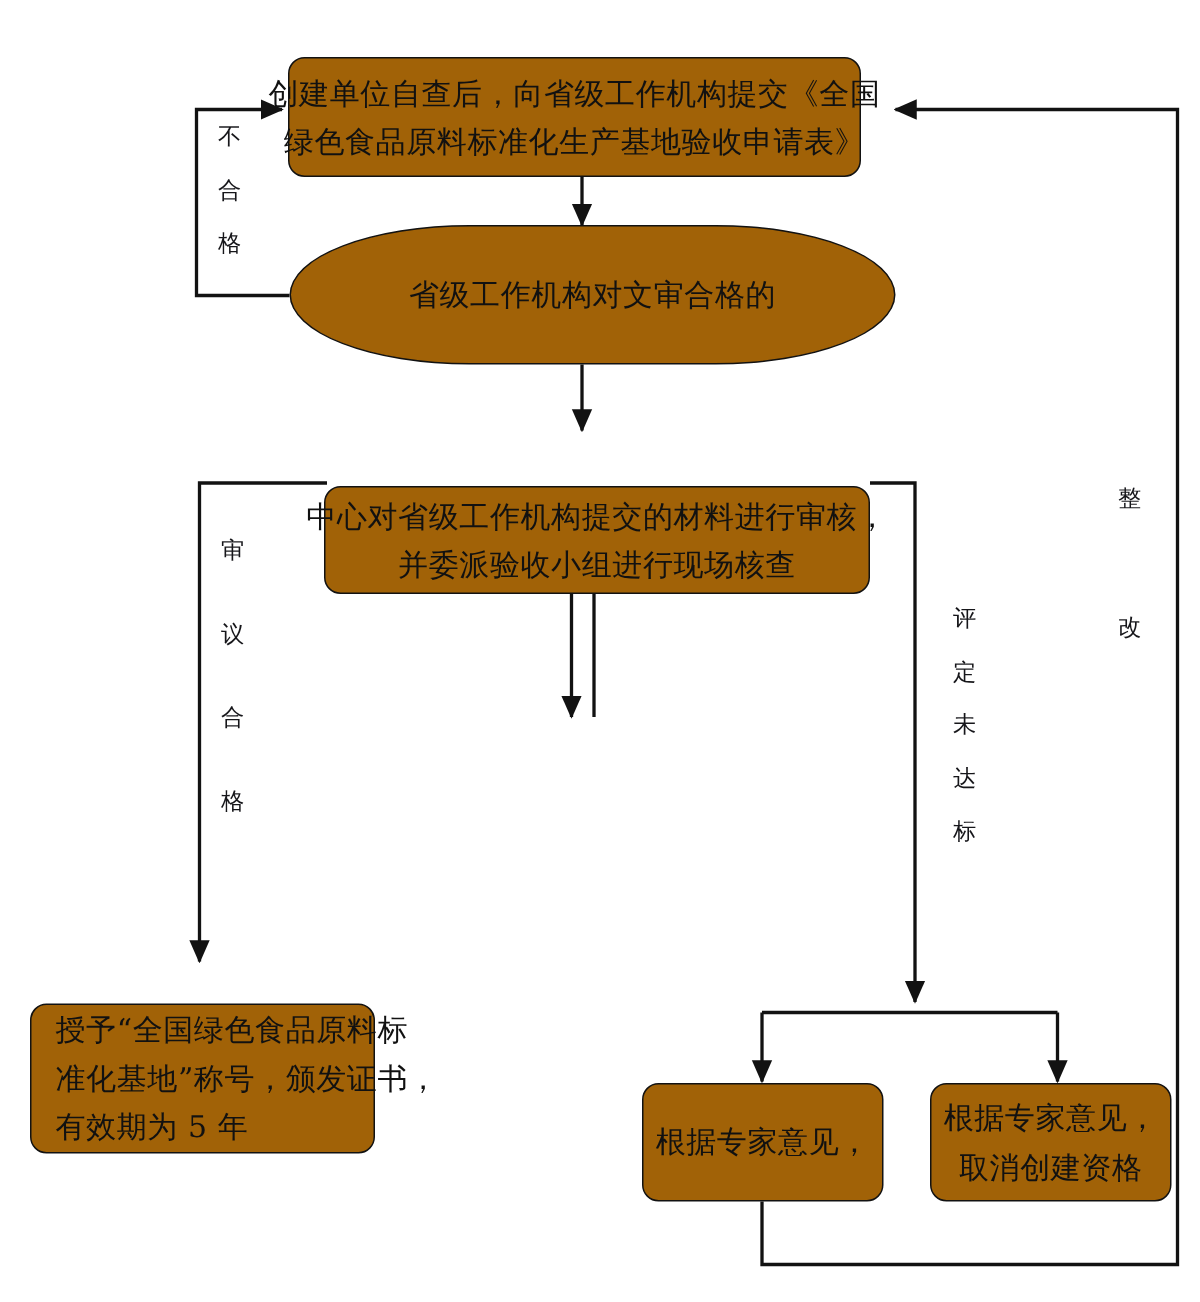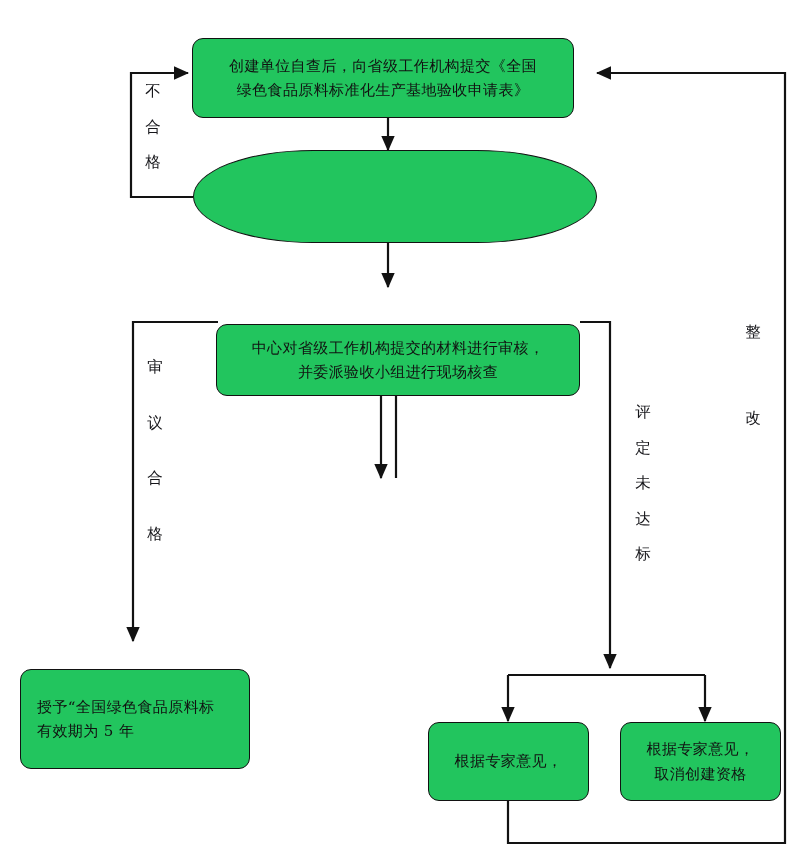--- a/index.html
+++ b/index.html
@@ -24,27 +24,27 @@
     left: 0;
     top: 0;
     width: 800px;
     height: 868px;
     pointer-events: none;
   }
   .node {
     position: absolute;
     box-sizing: border-box;
     border: 1.6px solid #121212;
-    background: #22c55e;
+    background: #a16207;
     display: flex;
     flex-direction: column;
     align-items: center;
     justify-content: center;
     text-align: center;
-    font-size: 15px;
+    font-size: 20px;
     line-height: 1.62;
     letter-spacing: 0.4px;
     color: #111111;
   }
   .node.rounded  { border-radius: 11px; }
   .node.stadium  { border-radius: 120px / 50%; }
   .node.leftalign {
     align-items: flex-start;
     text-align: left;
     padding-left: 16px;
@@ -100,30 +100,32 @@
       <path d="M 508 801 L 508 843 L 785 843 L 785 73 L 597 73" marker-end="url(#arw)"></path>
     </g>
   </svg>
 
   <div class="node rounded" style="left:192px; top:38px; width:382px; height:80px;">
     <span class="ln">创建单位自查后，向省级工作机构提交《全国</span>
     <span class="ln">绿色食品原料标准化生产基地验收申请表》</span>
   </div>
 
   <div class="node stadium" style="left:193px; top:150px; width:404px; height:93px;">
+    <span class="ln">省级工作机构对文审合格的</span>
   </div>
 
   <div class="node rounded" style="left:216px; top:288px; width:364px; height:72px;margin-top:36px;">
     <span class="ln">中心对省级工作机构提交的材料进行审核，</span>
     <span class="ln">并委派验收小组进行现场核查</span>
   </div>
 
 
   <div class="node rounded leftalign" style="left:20px; top:644px; width:230px; height:100px;">
     <span class="ln">授予“全国绿色食品原料标</span>
+    <span class="ln">准化基地”称号，颁发证书，</span>
     <span class="ln">有效期为 5 年</span>
   </div>
 
   <div class="node rounded" style="left:428px; top:722px; width:161px; height:79px;">
     <span class="ln">根据专家意见，</span>
   </div>
 
   <div class="node rounded" style="left:620px; top:722px; width:161px; height:79px;">
     <span class="ln">根据专家意见，</span>
     <span class="ln">取消创建资格</span>

